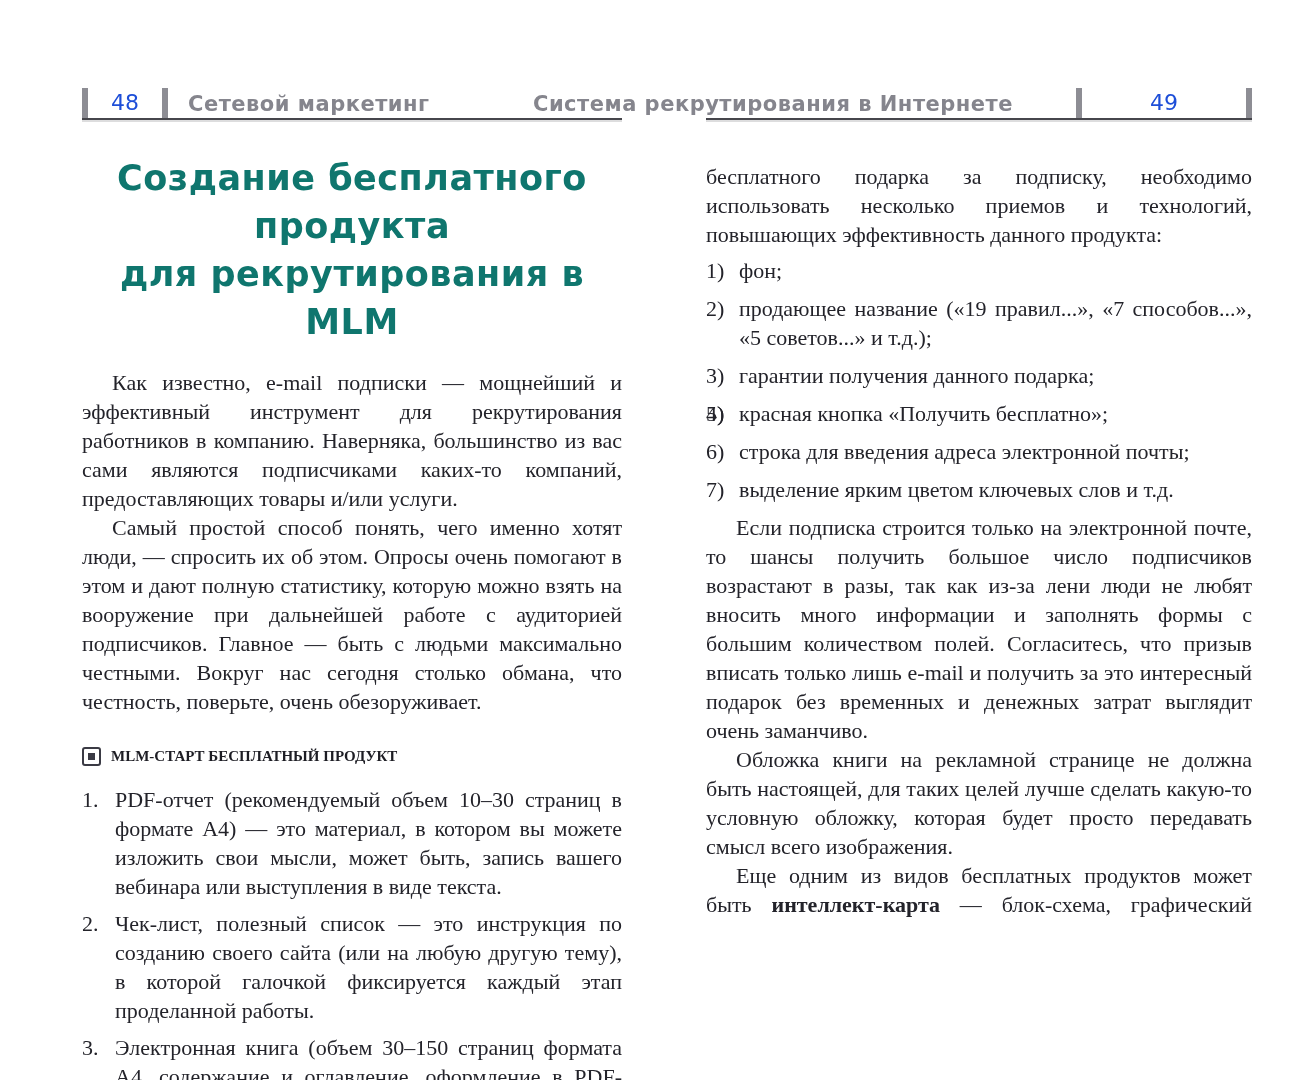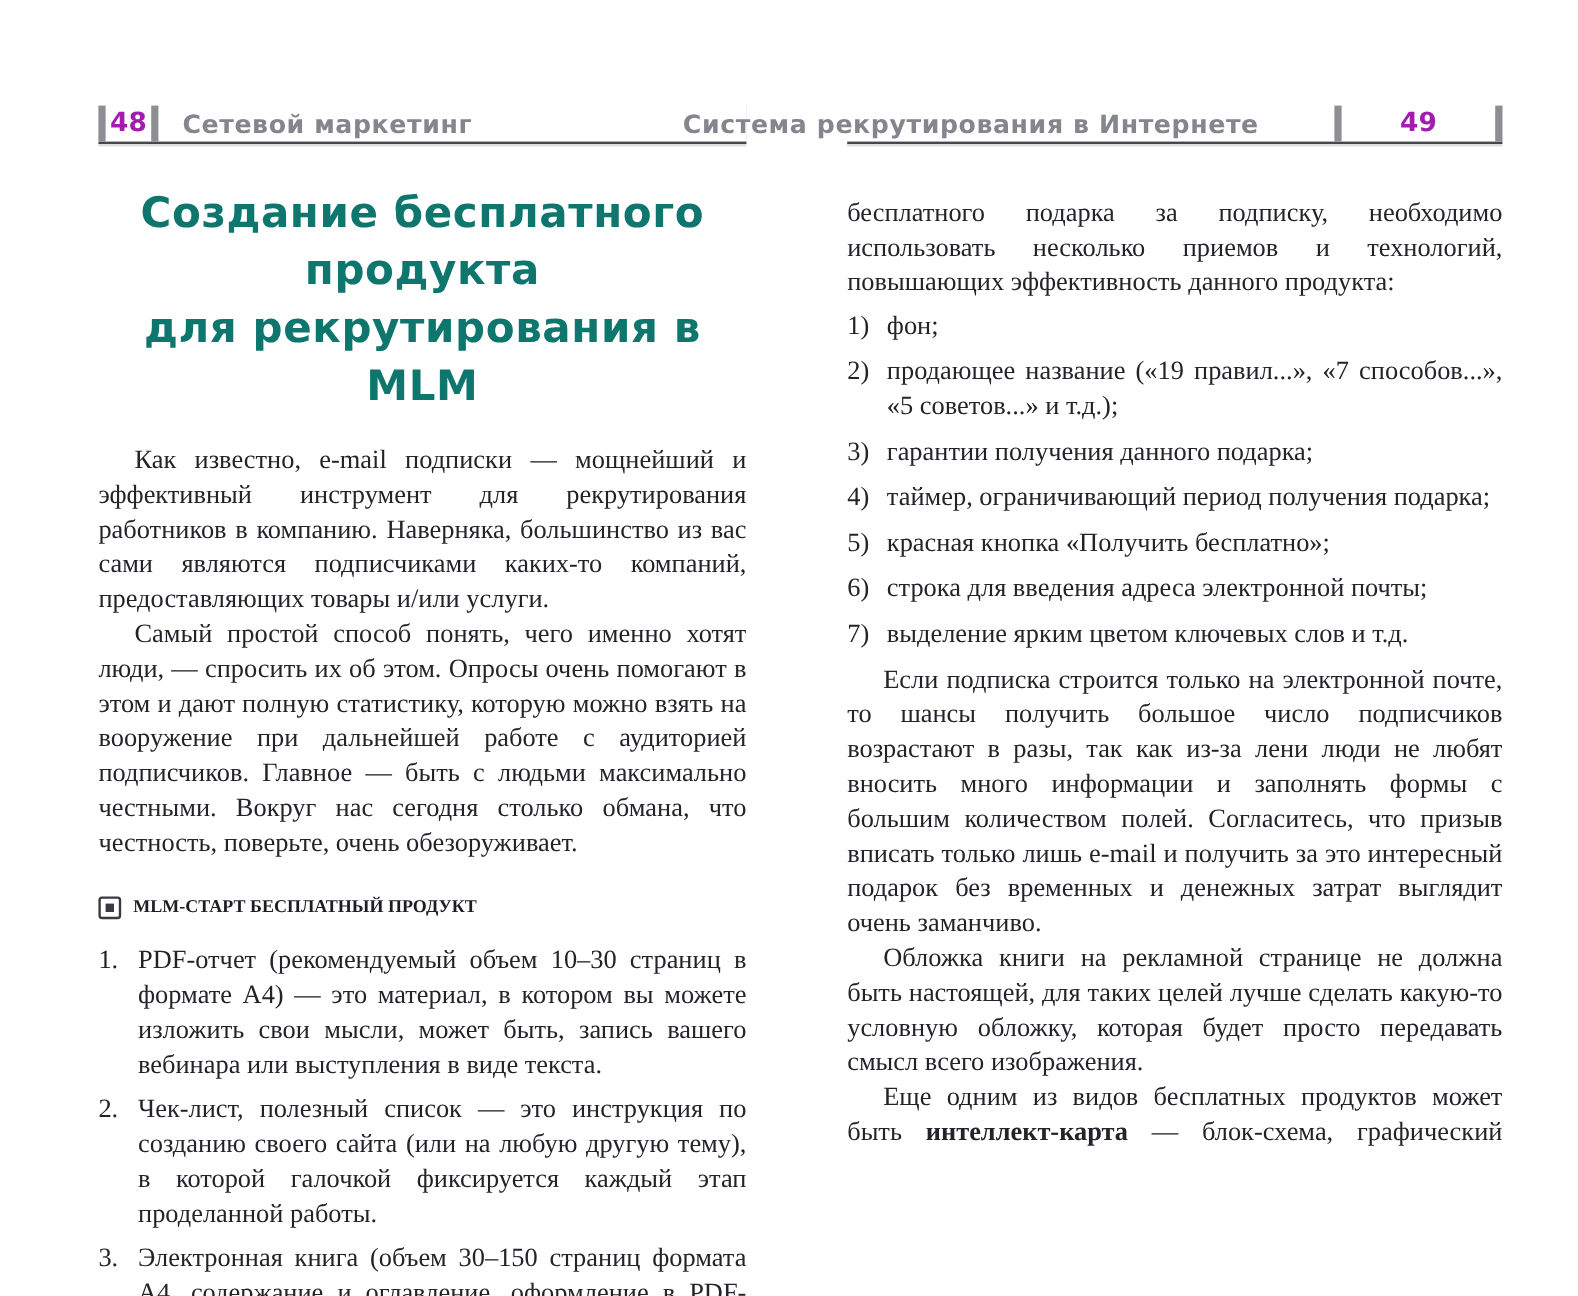--- a/index.html
+++ b/index.html
@@ -18,22 +18,22 @@
   
   .runhead{
     display:flex;align-items:flex-end;
     border-bottom:2px solid #46464c;
     box-shadow:0 2px 0 rgba(120,120,125,.25);
     font-family:"DejaVu Sans", sans-serif;
     height:33px;
   }
   .tick{width:6px;height:30px;background:#8d8d94;flex:0 0 auto;}
   .pagenum{
-    font-weight:bold;font-size:22px;color:#a21caf;
-    width:38px;text-align:center;line-height:30px;flex:0 0 auto;
+    font-weight:normal;font-size:22px;color:#1d4ed8;
+    width:74px;text-align:center;line-height:30px;flex:0 0 auto;
   }
   .runtitle{
     font-weight:bold;font-size:21px;color:#85858d;
     letter-spacing:.5px;line-height:28px;white-space:nowrap;
   }
   .runhead-left .runtitle{margin-left:20px;}
   .runhead-right{justify-content:flex-end;gap:45px;}
   .runhead-right .runtitle{margin-right:18px;}
 
   
@@ -141,21 +141,20 @@
       <div class="li">
         <span class="li-num">2)</span>
         <span>продающее название («19 правил...», «7 способов...», «5 советов...» и т.д.);</span>
       </div>
       <div class="li">
         <span class="li-num">3)</span>
         <span>гарантии получения данного подарка;</span>
       </div>
       <div class="li">
         <span class="li-num">4)</span>
-        <span>таймер, ограничивающий период получения подарка;</span>
       </div>
       <div class="li">
         <span class="li-num">5)</span>
         <span>красная кнопка «Получить бесплатно»;</span>
       </div>
       <div class="li">
         <span class="li-num">6)</span>
         <span>строка для введения адреса электронной почты;</span>
       </div>
       <div class="li">

